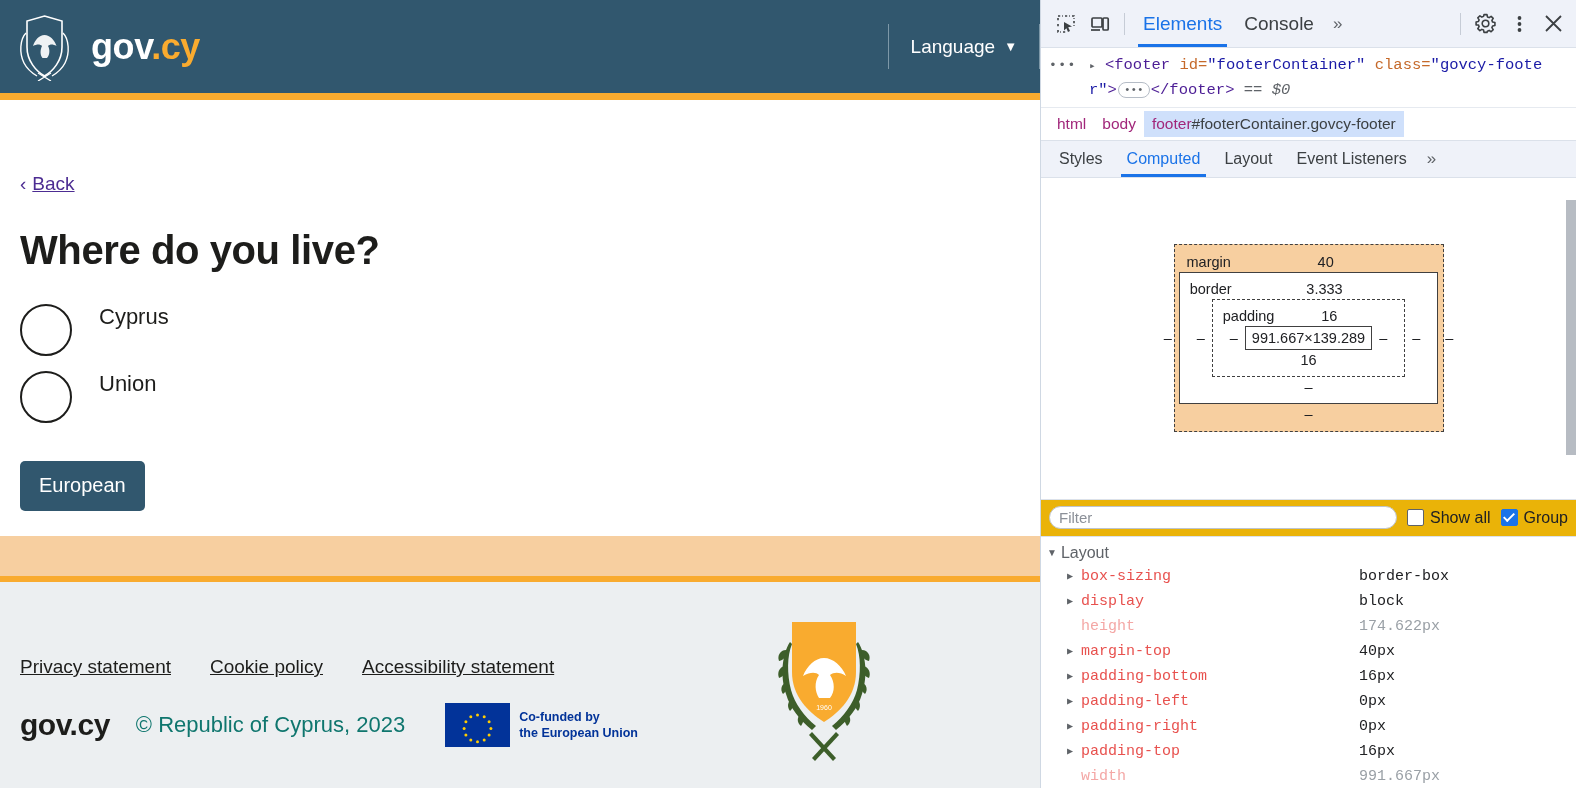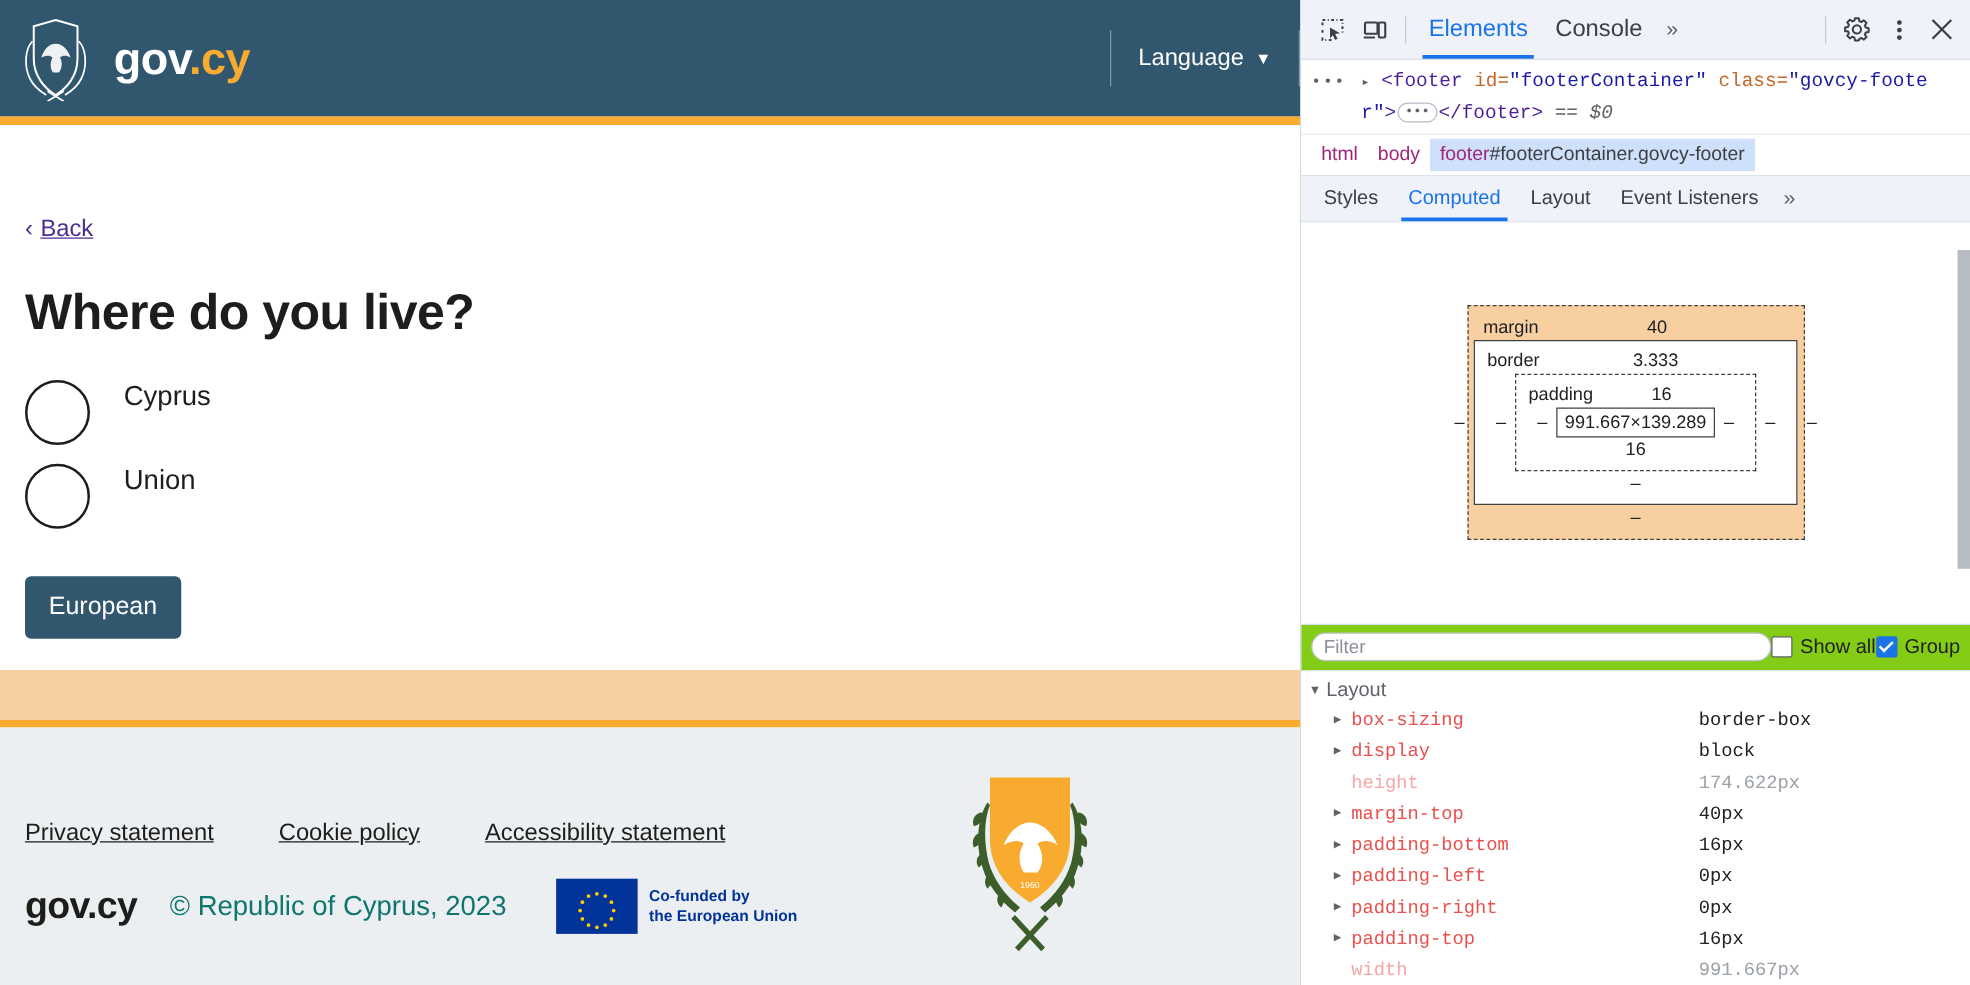--- a/index.html
+++ b/index.html
@@ -72,21 +72,21 @@
   }
   .highlight-border {
     position: absolute; left: 0; right: 0; top: 576px; height: 6px;
     background: #f9ab2f;
   }
 
   .gov-footer {
     position: absolute; left: 0; top: 582px; width: 1040px; height: 206px;
     background: #eceff1; padding: 0 20px;
   }
-  .footer-links { display: flex; gap: 52px; padding-top: 74px; }
+  .footer-links { display: flex; gap: 39px; padding-top: 74px; }
   .footer-links a {
     color: #1d1d1b; font-size: 19px; text-decoration: underline; cursor: pointer;
   }
   .footer-bottom { display: flex; align-items: center; margin-top: 25px; gap: 0; }
   .footer-brand { font-size: 30px; font-weight: bold; color: #1d1d1b; letter-spacing: -0.5px; }
   .footer-copy { font-size: 22px; color: #0f766e; margin-left: 26px; }
   .eu-badge { display: flex; align-items: center; margin-left: 40px; }
   .eu-flag { width: 65px; height: 44px; background: #023399; position: relative; flex: 0 0 65px; }
   .eu-text { margin-left: 9px; color: #023399; font-size: 12.5px; font-weight: bold; line-height: 1.32; }
   .crest-footer { position: absolute; right: 152px; top: 32px; width: 128px; height: 148px; }
@@ -184,22 +184,22 @@
   .bm-name { color: #202124; }
   .bm-topval { flex: 1; text-align: center; margin-right: 34px; }
   .bm-val { text-align: center; margin-top: 2px; }
   .bm-side { padding: 0 7px; color: #202124; }
   .bm-scroll {
     position: absolute; right: 0; top: 22px; width: 10px; height: 255px;
     background: #b7bcc3; border-radius: 0;
   }
 
   .dt-filterbar {
-    height: 37px; background: #84cc16; display: flex; align-items: center;
-    padding: 0 8px; border-bottom: 1px solid #dbe1ea; flex: 0 0 37px;
+    height: 37px; background: #eab308; display: flex; align-items: center;
+    padding: 0 8px; gap: 10px; border-bottom: 1px solid #dbe1ea; flex: 0 0 37px;
   }
   .dt-filter {
     flex: 1; height: 23px; border: 1px solid #bdc4ce; border-radius: 12px;
     background: #fff; font-size: 15px; padding: 0 9px; color: #202124;
     font-family: inherit; outline: none;
   }
   .dt-filter::placeholder { color: #8b9098; }
   .cbx-wrap { display: flex; align-items: center; gap: 6px; cursor: pointer; }
   .cbx {
     width: 17px; height: 17px; border: 1.6px solid #5f6368; border-radius: 2px;

